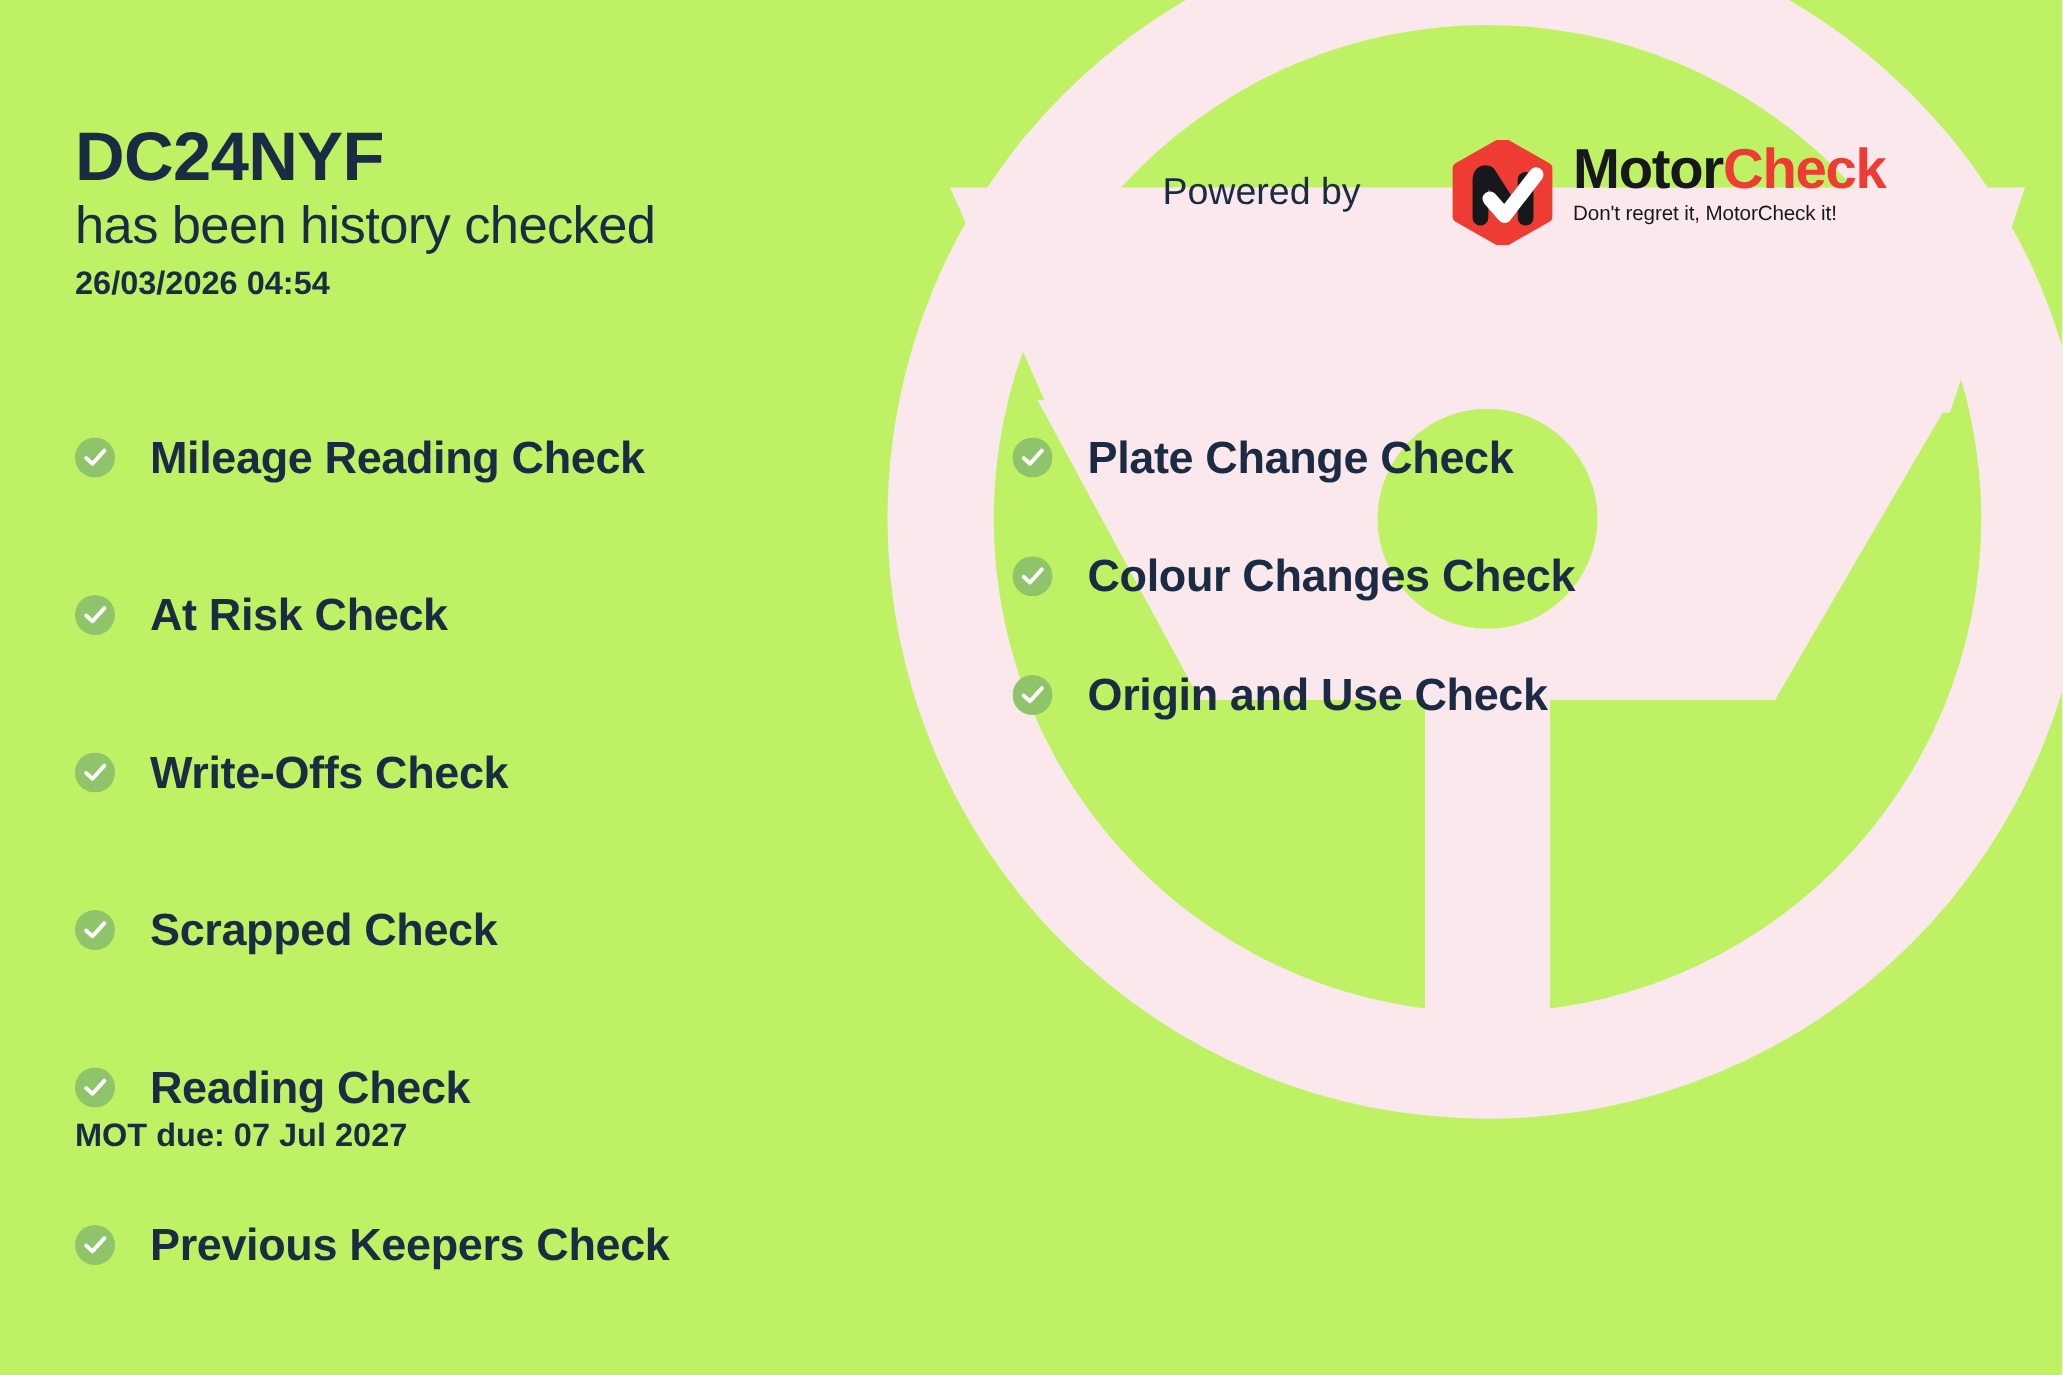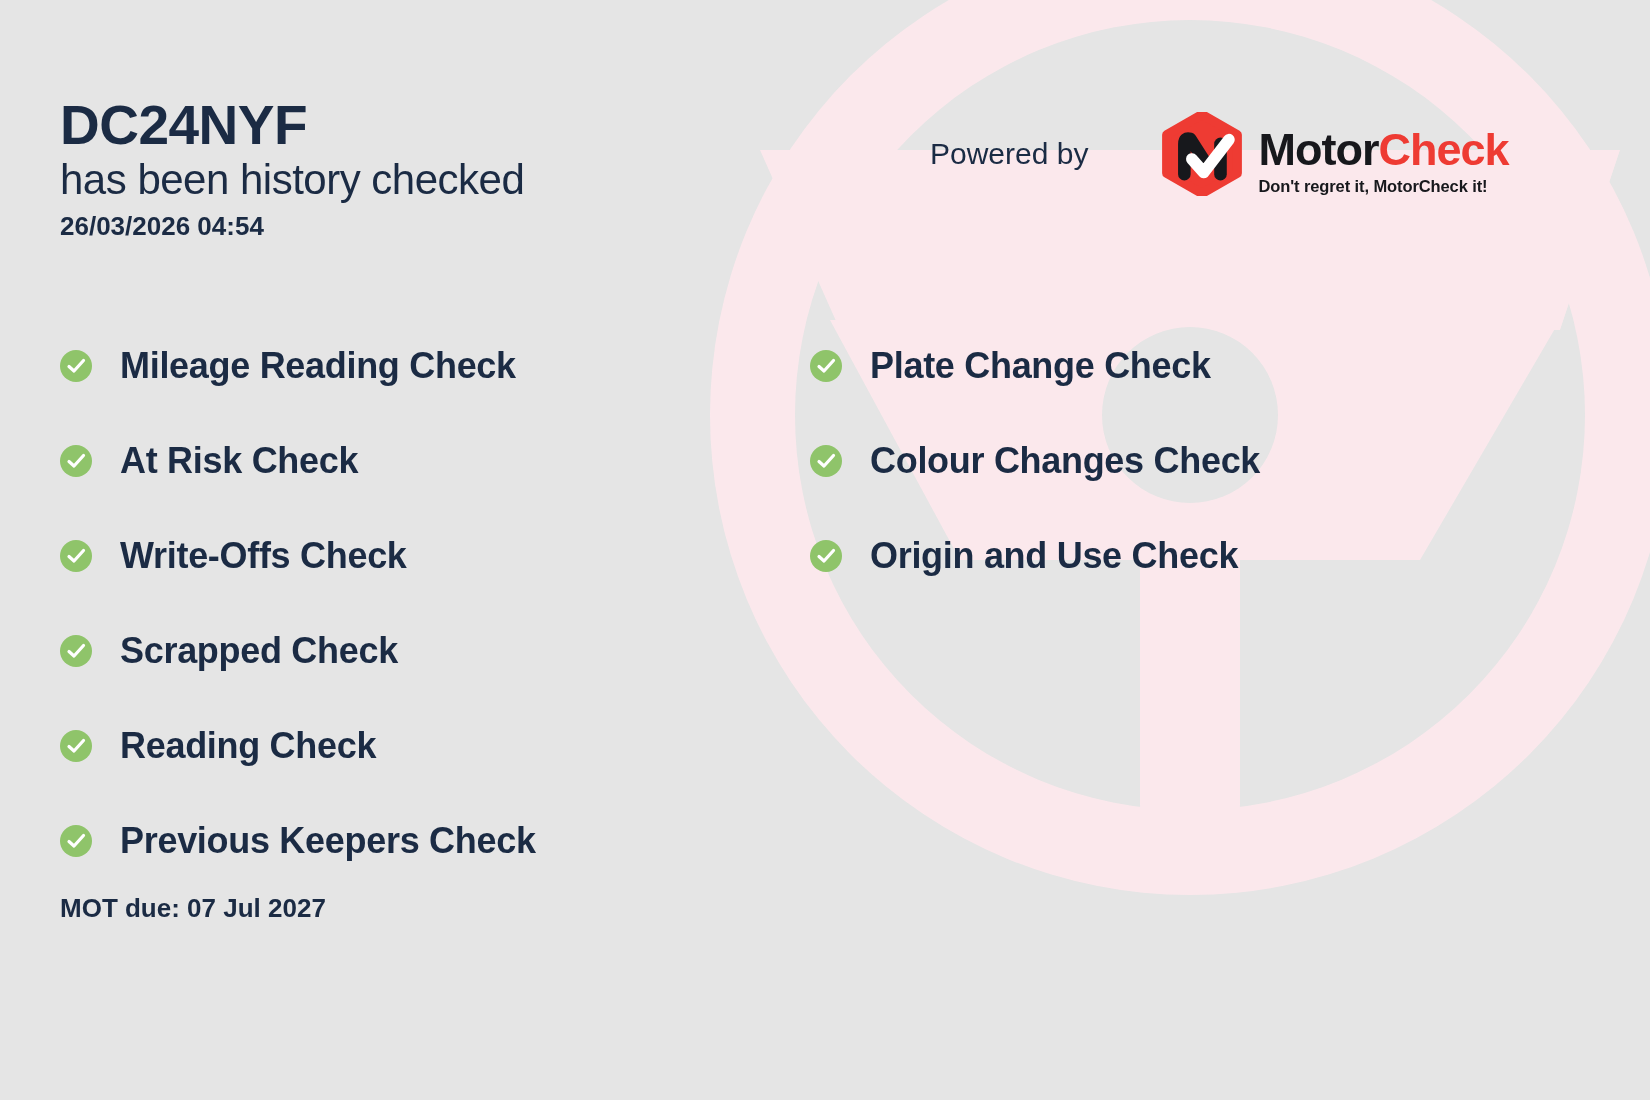--- a/index.html
+++ b/index.html
@@ -11,21 +11,21 @@
     height: 1100px;
     background: #ffffff;
     font-family: "Liberation Sans", sans-serif;
     overflow: hidden;
     position: relative;
   }
   #canvas {
     position: relative;
     width: 1650px;
     height: 1100px;
-    background: #e5e5e5;
+    background: #bef264;
     overflow: hidden;
   }
 
   
   .wheel-layer {
     position: absolute;
     left: 0;
     top: 0;
     width: 1650px;
     height: 1100px;
@@ -76,21 +76,21 @@
     gap: 44px;
   }
   .powered-label {
     font-size: 30px;
     color: #1b2b44;
     white-space: nowrap;
     margin-right: 28px;
   }
   .logo-block {
     display: flex;
-    align-items: flex-end;
+    align-items: flex-start;
   }
   .logo-hex {
     width: 84px;
     height: 84px;
     flex: 0 0 84px;
     margin-right: 14px;
   }
   .logo-text {
     display: flex;
     flex-direction: column;
@@ -100,41 +100,41 @@
     font-size: 45px;
     font-weight: bold;
     line-height: 1;
     letter-spacing: -1px;
     white-space: nowrap;
   }
   .logo-word .w-motor { color: #17181c; }
   .logo-word .w-check { color: #ee3b33; }
   .logo-tag {
     font-size: 16.5px;
-    font-weight: bold;
+    font-weight: normal;
     color: #17181c;
     margin-top: 5px;
     letter-spacing: -0.1px;
     white-space: nowrap;
   }
 
   
   .checks {
     position: absolute;
     left: 60px;
     top: 318px;
     width: 1530px;
     z-index: 3;
     display: flex;
   }
   .check-col {
     display: flex;
     flex-direction: column;
   }
-  .col-left { width: 750px; }
+  .col-left { width: 750px; gap: 31px; }
   .col-right { width: 700px; }
   .check-item {
     display: flex;
     align-items: center;
     height: 95px;
   }
   .check-icon {
     width: 32px;
     height: 32px;
     flex: 0 0 32px;

